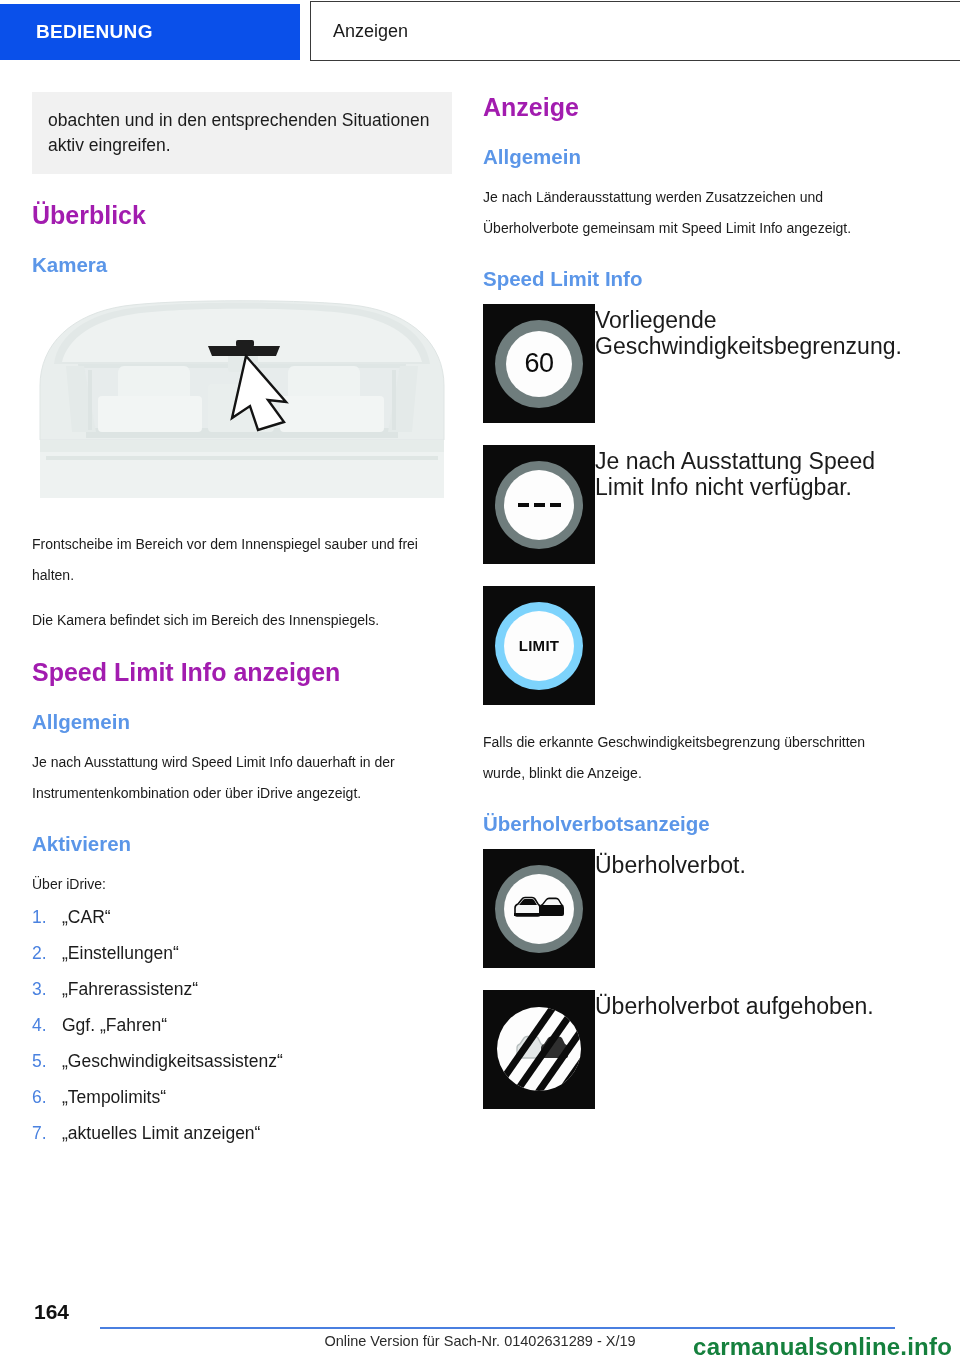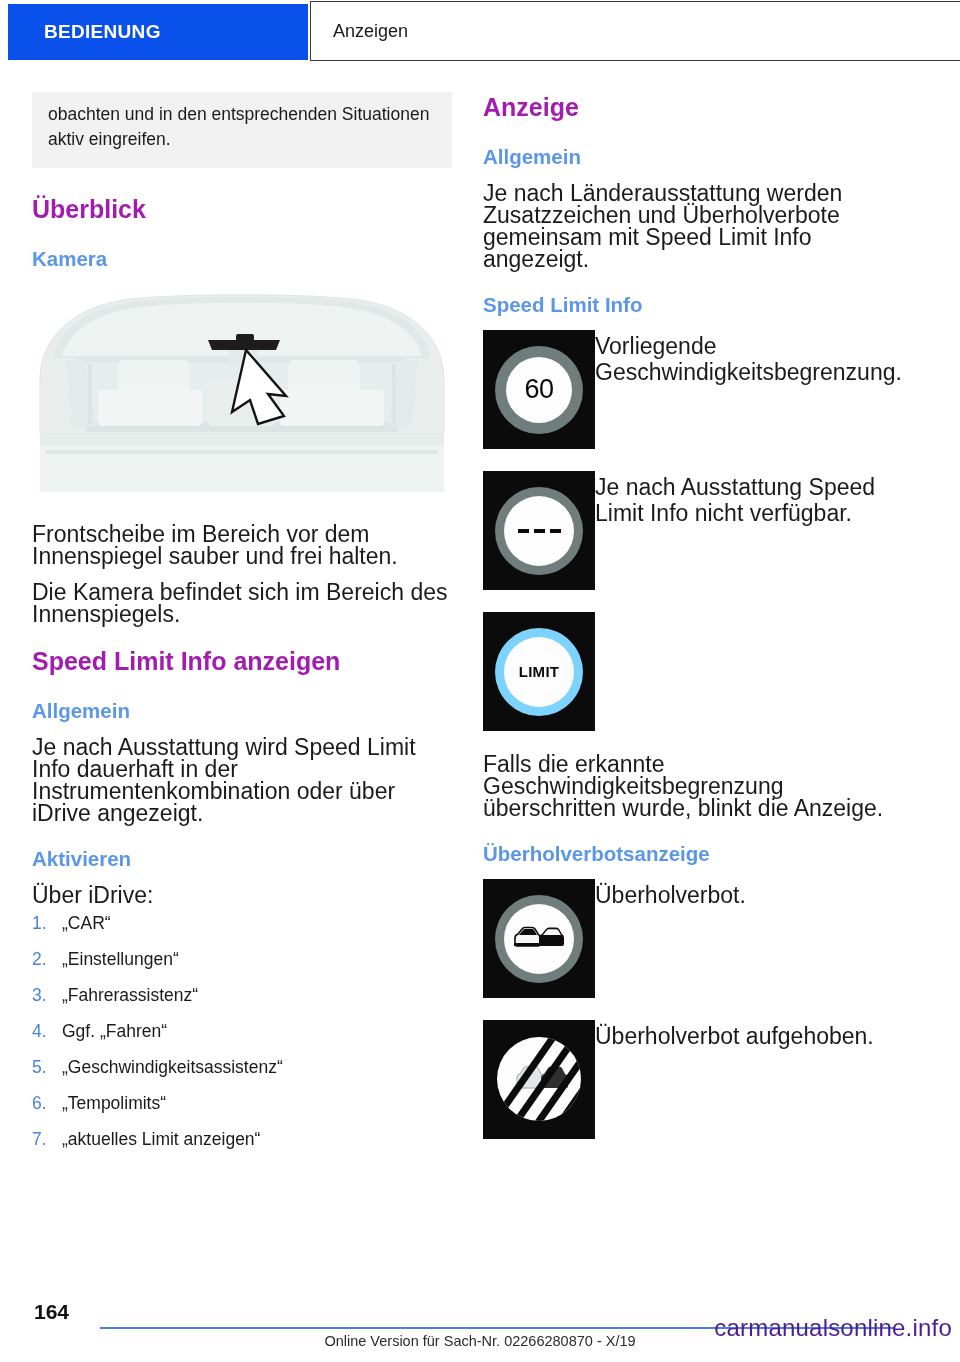--- a/index.html
+++ b/index.html
@@ -16,21 +16,21 @@
 
   
   .header {
     position: absolute;
     left: 0; top: 0;
     width: 960px;
     height: 62px;
   }
   .header-chapter {
     position: absolute;
-    left: 8px; top: 4px;
+    left: 0; top: 4px;
     width: 300px;
     height: 56px;
     background: #0a50ea;
     display: flex;
     align-items: center;
   }
   .header-chapter-label {
     color: #ffffff;
     font-size: 19px;
     font-weight: bold;
@@ -58,21 +58,21 @@
     position: absolute;
     top: 92px;
     width: 420px;
   }
   .col-left  { left: 32px; }
   .col-right { left: 483px; }
 
   
   .callout {
     background: #f1f1f1;
-    padding: 10px 16px 16px 16px;
+    padding: 16px 16px 16px 16px;
     margin-bottom: 26px;
   }
   .callout p {
     margin: 0;
     font-size: 17.5px;
     line-height: 25px;
     color: #1b1b1b;
   }
 
   h1.sec {
@@ -84,22 +84,22 @@
   }
   h2.sub {
     font-size: 20.5px;
     font-weight: bold;
     color: #5b96e8;
     margin: 0 0 12px 0;
     line-height: 26px;
   }
   p.body {
     margin: 0 0 14px 0;
-    font-size: 23px;
-    line-height: 22px;
+    font-size: 14px;
+    line-height: 31px;
     color: #1b1b1b;
   }
   p.body.tight { margin-bottom: 5px; }
   .spacer-md { height: 16px; }
   .spacer-sm { height: 8px; }
 
   
   ol.steps {
     list-style: none;
     margin: 0;
@@ -225,24 +225,25 @@
   .footer .online {
     position: absolute;
     left: 0; top: 33px;
     width: 960px;
     text-align: center;
     font-size: 14.5px;
     color: #2b2b2b;
   }
   .footer .watermark {
     position: absolute;
-    right: 8px; top: 14px;
+    right: 8px; top: 33px;
     font-size: 24px;
-    color: #4c1d95;
+    color: #15803d;
     letter-spacing: 0.2px;
+    font-weight: bold;
   }
 </style>
 </head>
 <body>
 
 <div class="header">
   <div class="header-chapter">
     <span class="header-chapter-label">BEDIENUNG</span>
   </div>
   <div class="header-tab">
@@ -454,15 +455,15 @@
       </div>
     </div>
     <div class="text-cell">Überholverbot aufgehoben.</div>
   </div>
 
 </div>
 
 <div class="footer">
   <span class="pageno">164</span>
   <div class="rule"></div>
-  <span class="online">Online Version für Sach-Nr. 02266280870 - X/19</span>
+  <span class="online">Online Version für Sach-Nr. 01402631289 - X/19</span>
   <span class="watermark">carmanualsonline.info</span>
 </div>
 
 </body></html>

